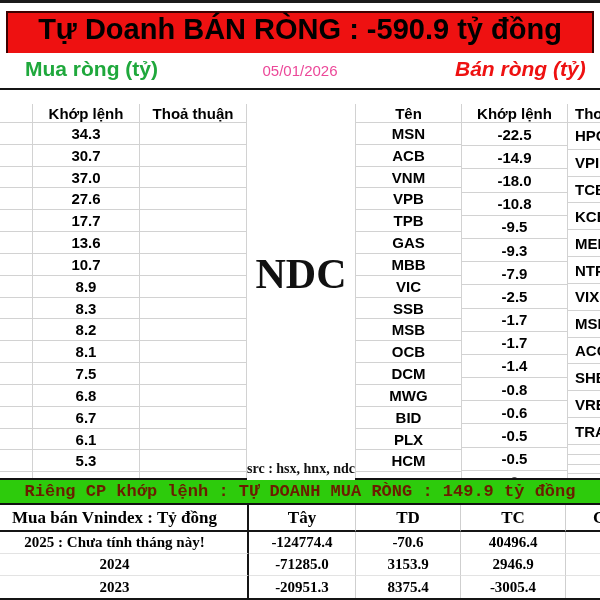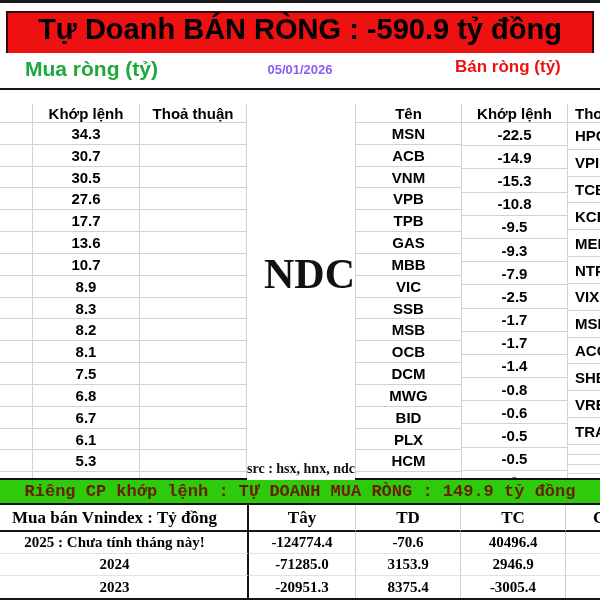--- a/index.html
+++ b/index.html
@@ -5,34 +5,34 @@
   html,body{margin:0;padding:0;background:#fff;}
   .page{position:relative;width:600px;height:600px;overflow:hidden;background:#fff;
         font-family:"Liberation Sans",sans-serif;}
   .topline{position:absolute;top:0;left:0;right:0;height:3px;background:#1b1b1b;}
   .banner{position:absolute;top:11px;left:6px;right:6px;height:42px;
           background:var(--banner-bg,#ee1111);border:2px solid #3d0000;
           display:flex;align-items:flex-start;justify-content:center;}
   .banner span{font-size:29px;font-weight:bold;color:#000;white-space:nowrap;}
   .subheader{position:absolute;top:53px;left:0;right:0;height:35px;background:#fff;}
   .buylbl{position:absolute;left:25px;top:4px;font-size:21px;font-weight:bold;color:var(--buy-green,#1fa83c);}
-  .datelbl{position:absolute;left:0;right:0;top:9px;text-align:center;font-size:13px;font-weight:bold;color:#8b5cf6;}
-  .selllbl{position:absolute;left:455px;top:4px;font-size:17px;font-weight:bold;color:var(--sell-red,#ee1111);}
+  .datelbl{position:absolute;left:0;right:0;top:9px;text-align:center;font-size:15px;font-weight:normal;color:#ec4899;}
+  .selllbl{position:absolute;left:455px;top:4px;font-size:21px;font-weight:bold;color:var(--sell-red,#ee1111);font-style:italic;}
   .maingrid{position:absolute;top:88px;left:0;width:600px;height:390px;border-top:2px solid #151515;background:#fff;}
   .tcol{position:absolute;top:14px;height:100%;display:flex;flex-direction:column;box-sizing:border-box;}
   .tcol.lb{border-left:1px solid var(--grid-line,#d2d2d2);}
   .cell{box-sizing:border-box;display:flex;align-items:center;justify-content:center;
         border-right:1px solid var(--grid-line,#d2d2d2);border-bottom:1px solid var(--grid-line,#d2d2d2);
         font-size:15px;font-weight:bold;color:#000;white-space:nowrap;overflow:visible;}
   .hcell{flex:0 0 19px;}
   .dcell{flex:1 1 auto;}
   .cell.al{justify-content:flex-start;padding-left:7px;}
   .cell.muted{color:#595959;font-weight:400;}
   .center-panel{position:absolute;top:0;left:247px;width:108px;height:100%;background:#fff;z-index:2;}
-  .ndc{position:absolute;top:160px;left:0;width:100%;text-align:right;
+  .ndc{position:absolute;top:160px;left:0;width:100%;text-align:center;
        font-family:"Liberation Serif",serif;font-size:42px;font-weight:bold;color:#111;}
   .src{position:absolute;bottom:0;left:0;width:100%;height:22px;display:flex;align-items:center;justify-content:center;
        font-family:"Liberation Serif",serif;font-size:14px;font-weight:bold;color:#111;white-space:nowrap;}
   .sumbar{position:absolute;top:478px;left:0;right:0;height:27px;background:var(--summary-bg,#2dcb0c);
           border-top:2px solid #111;border-bottom:2px solid #111;box-sizing:border-box;
           display:flex;align-items:center;justify-content:center;}
   .sumbar span{font-size:17px;font-weight:bold;color:var(--summary-text,#6b1d00);white-space:nowrap;font-family:Liberation Mono, monospace;}
   .vnindex{position:absolute;top:505px;left:-18px;width:700px;height:93px;background:#fff;
            display:grid;grid-template-columns:267px 107px 105px 105px 116px;
            grid-template-rows:27px 22px 22px 22px;border-bottom:2px solid #151515;
@@ -83,21 +83,21 @@
         <div class="cell dcell"></div>
         <div class="cell dcell"></div>
         <div class="cell dcell"></div>
         <div class="cell dcell"></div>
         <div class="cell dcell"></div>
       </div>
       <div class="tcol" style="left: 33px; width: 107px;">
         <div class="cell hcell">Khớp lệnh</div>
         <div class="cell dcell">34.3</div>
         <div class="cell dcell">30.7</div>
-        <div class="cell dcell">30.5</div>
+        <div class="cell dcell">37.0</div>
         <div class="cell dcell">27.6</div>
         <div class="cell dcell">17.7</div>
         <div class="cell dcell">13.6</div>
         <div class="cell dcell">10.7</div>
         <div class="cell dcell">8.9</div>
         <div class="cell dcell">8.3</div>
         <div class="cell dcell">8.2</div>
         <div class="cell dcell">8.1</div>
         <div class="cell dcell">7.5</div>
         <div class="cell dcell">6.8</div>
@@ -143,21 +143,21 @@
         <div class="cell dcell">MWG</div>
         <div class="cell dcell">BID</div>
         <div class="cell dcell">PLX</div>
         <div class="cell dcell">HCM</div>
         <div class="cell dcell">GVR</div>
       </div>
       <div class="tcol" style="left: 462px; width: 106px;">
         <div class="cell hcell">Khớp lệnh</div>
         <div class="cell dcell">-22.5</div>
         <div class="cell dcell">-14.9</div>
-        <div class="cell dcell">-15.3</div>
+        <div class="cell dcell">-18.0</div>
         <div class="cell dcell">-10.8</div>
         <div class="cell dcell">-9.5</div>
         <div class="cell dcell">-9.3</div>
         <div class="cell dcell">-7.9</div>
         <div class="cell dcell">-2.5</div>
         <div class="cell dcell">-1.7</div>
         <div class="cell dcell">-1.7</div>
         <div class="cell dcell">-1.4</div>
         <div class="cell dcell">-0.8</div>
         <div class="cell dcell">-0.6</div>

